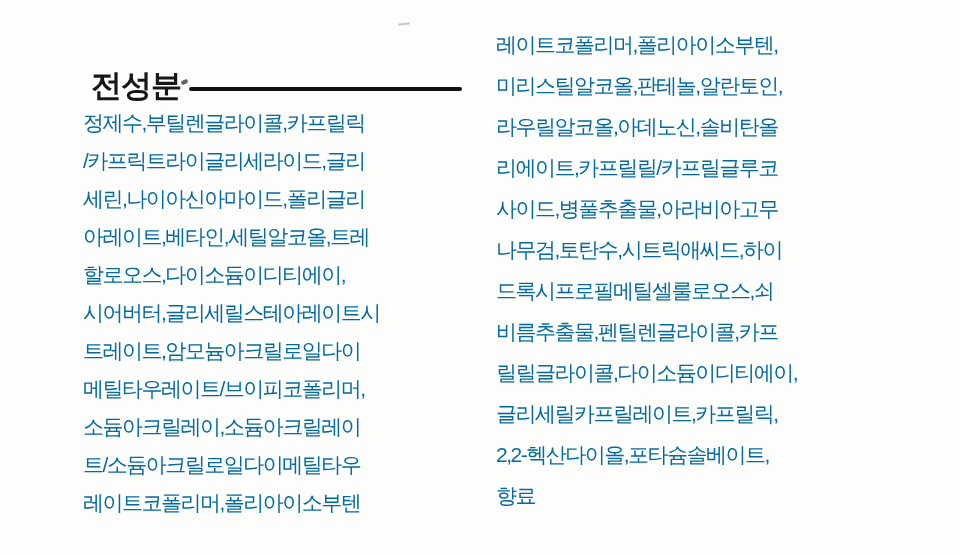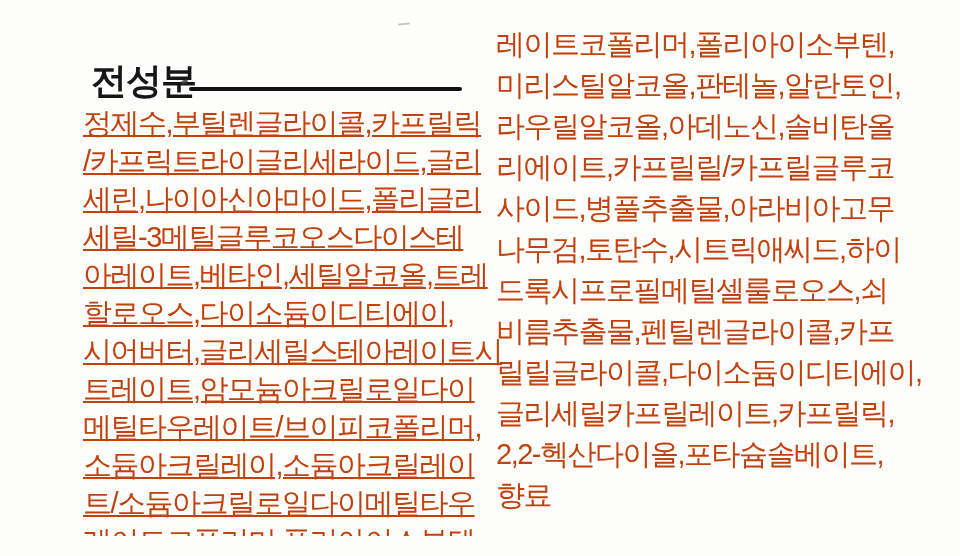--- a/index.html
+++ b/index.html
@@ -13,22 +13,22 @@
     height: 556px;
     background: #fdfdfc;
     overflow: hidden;
     font-family: "Liberation Sans", "DejaVu Sans", sans-serif;
     color: #161616;
   }
   
   .section-title {
     position: absolute;
     left: 91px;
-    top: 57px;
-    font-size: 36px;
+    top: 65px;
+    font-size: 31px;
     font-weight: bold;
     letter-spacing: -1px;
     white-space: nowrap;
     font-family: Liberation Serif, serif;
   }
   .header-underline {
     position: absolute;
     left: 189px;
     top: 87px;
     width: 273px;
@@ -54,59 +54,58 @@
     width: 12px;
     height: 2px;
     background: #9a9a96;
     transform: rotate(-6deg);
     opacity: 0.55;
     border-radius: 1px;
   }
   
   .ing-col {
     position: absolute;
-    font-size: 29px;
+    font-size: 21px;
     letter-spacing: -1.5px;
     font-weight: normal;
-    color: #c2410c;
+    color: #0369a1;
   }
   .col-left {
     left: 83px;
     top: 104px;
     width: 440px;
     height: 432px;      
     overflow: hidden;
   }
   .col-right {
     left: 496px;
     top: 24px;
     width: 460px;
   }
-  .col-left .line { line-height: 38px; height: 38px; text-decoration: underline; }
+  .col-left .line { line-height: 38px; height: 38px; }
   .col-right .line { line-height: 41px; height: 41px; }
   .line {
     white-space: nowrap;
   }
 </style>
 </head>
 <body>
 
 <div class="scan-page">
 
   <div class="scan-dash"></div>
 
   <div class="section-title">전성분</div>
   <div class="underline-nick"></div>
   <div class="header-underline"></div>
 
   <div class="ing-col col-left">
     <div class="line">정제수,부틸렌글라이콜,카프릴릭</div>
     <div class="line">/카프릭트라이글리세라이드,글리</div>
     <div class="line">세린,나이아신아마이드,폴리글리</div>
-    <div class="line">세릴-3메틸글루코오스다이스테</div>
     <div class="line">아레이트,베타인,세틸알코올,트레</div>
     <div class="line">할로오스,다이소듐이디티에이,</div>
     <div class="line">시어버터,글리세릴스테아레이트시</div>
     <div class="line">트레이트,암모늄아크릴로일다이</div>
     <div class="line">메틸타우레이트/브이피코폴리머,</div>
     <div class="line">소듐아크릴레이,소듐아크릴레이</div>
     <div class="line">트/소듐아크릴로일다이메틸타우</div>
     <div class="line">레이트코폴리머,폴리아이소부텐</div>
   </div>
 

